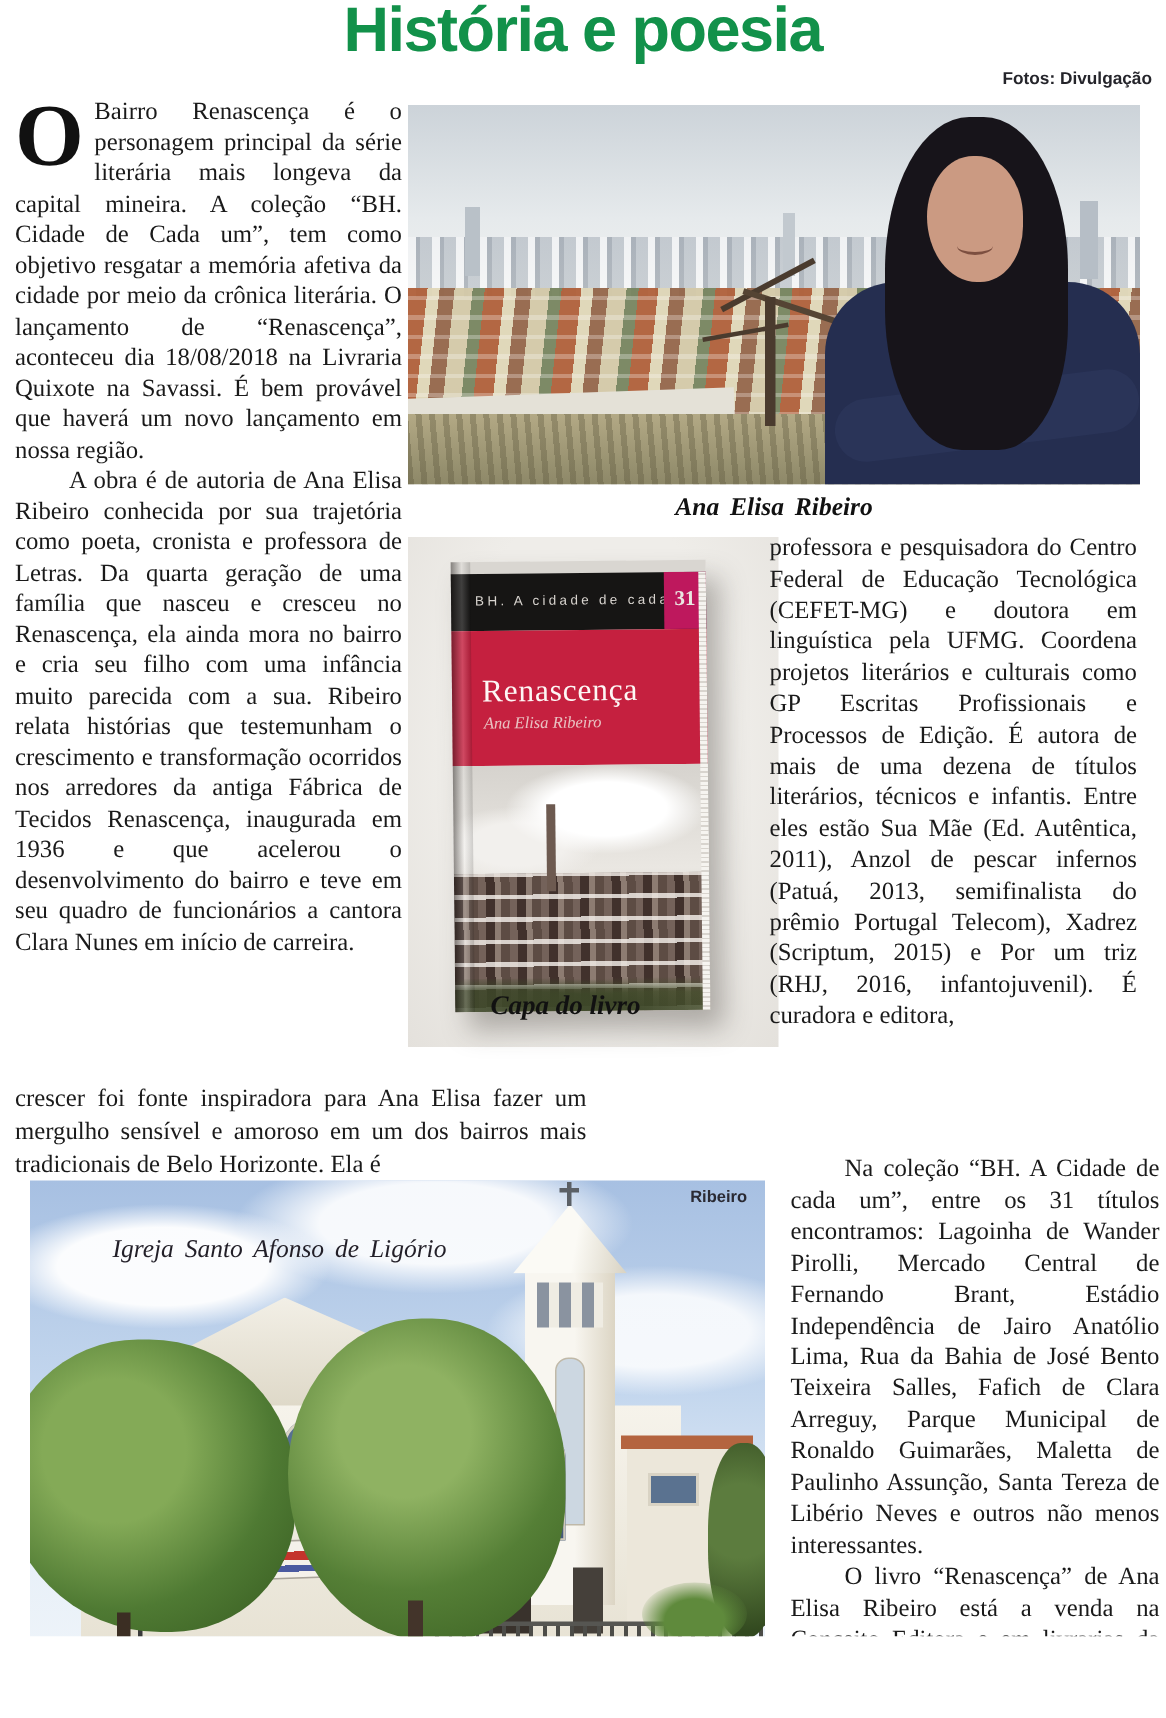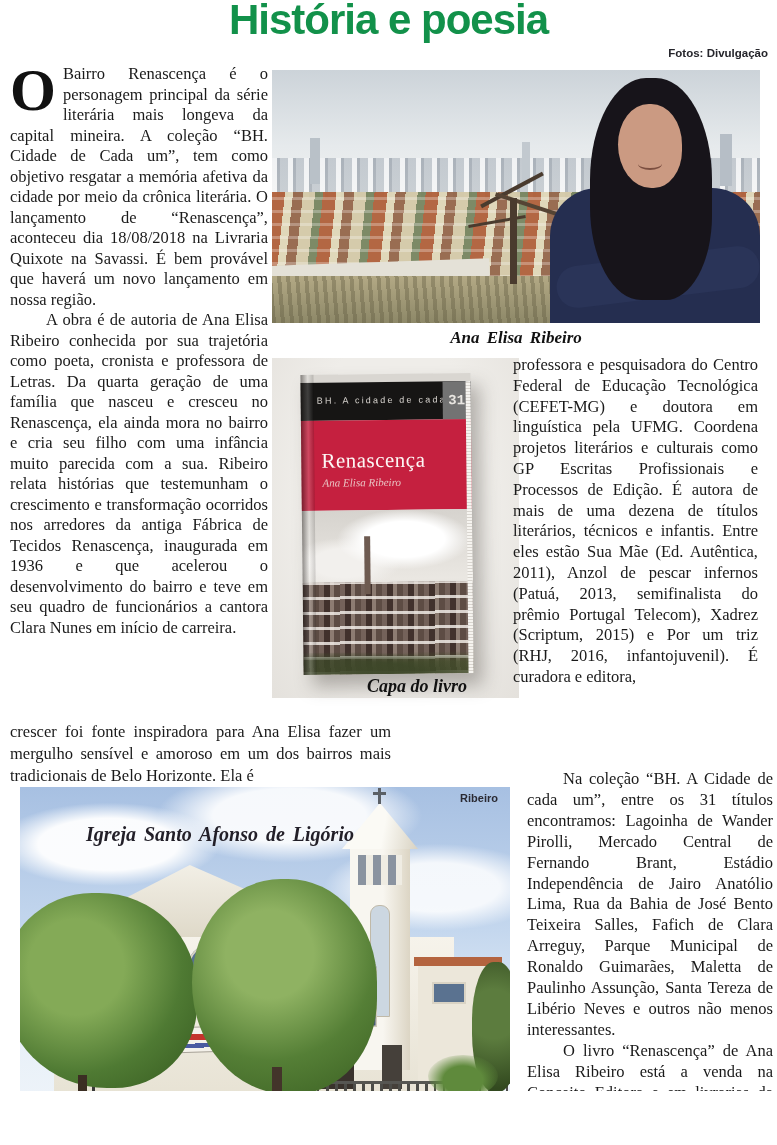--- a/index.html
+++ b/index.html
@@ -55,49 +55,49 @@
   .ap-watch{position:absolute;left:388px;top:206px;width:15px;height:11px;background:#d6dade;border:1px solid #83888d;border-radius:50%;}
   
   .book-fig{position:absolute;left:272px;top:358px;width:247px;height:340px;
      background:radial-gradient(ellipse at 50% 40%,#efede9 0 55%,#e4e1dc 100%);}
   .book{position:absolute;left:30px;top:16px;width:170px;height:300px;transform:rotate(-.6deg);
      box-shadow:9px 12px 18px rgba(60,55,50,.35);}
   .book-top{height:8px;background:#d9d6d1;}
   .band-black{position:relative;height:38px;background:#161514;}
   .series-text{position:absolute;left:16px;top:13px;font-family:"Liberation Sans",sans-serif;
      font-size:9px;letter-spacing:2.2px;color:#d8d4cf;white-space:nowrap;}
-  .num-box{position:absolute;right:0;top:0;width:28px;height:38px;background:#737373;
-     font-family:Liberation Mono, monospace;font-weight:700;font-size:14px;color:#e9e6e1;
+  .num-box{position:absolute;right:0;top:0;width:28px;height:38px;background:#be185d;
+     font-family:Liberation Serif, serif;font-weight:700;font-size:14px;color:#e9e6e1;
      display:flex;align-items:center;justify-content:center;}
   .band-red{position:relative;height:90px;background:#c5203f;}
   .book-title{position:absolute;left:20px;top:28px;font-size:21px;letter-spacing:.5px;color:#fdf7f5;}
   .book-author{position:absolute;left:21px;top:56px;font-style:italic;font-size:11px;color:#e9c2c2;}
   .book-photo{position:relative;height:164px;overflow:hidden;
      background:radial-gradient(ellipse 90px 40px at 60% 18%,#ffffff 0 45%,rgba(255,255,255,0) 75%),
      radial-gradient(ellipse 80px 36px at 25% 32%,#f2f0ed 0 40%,rgba(240,238,235,0) 70%),
      linear-gradient(#d6d3ce 0%,#eae7e2 42%,#ded9d2 55%);}
   .factory{position:absolute;left:0;bottom:0;width:100%;height:92px;
      background:repeating-linear-gradient(0deg,rgba(248,243,238,.8) 0 3px,rgba(0,0,0,0) 3px 15px),
      repeating-linear-gradient(90deg,#41312c 0 6px,#8d7c72 6px 10px,#5d4c44 10px 16px,#74625a 16px 21px);}
   .chimney{position:absolute;left:62px;bottom:80px;width:6px;height:58px;background:#6d5a50;}
   .factory-green{position:absolute;left:0;bottom:0;width:100%;height:22px;
      background:radial-gradient(ellipse at 15% 100%,rgba(60,70,40,.85) 0 45%,rgba(60,70,40,0) 75%),
      radial-gradient(ellipse at 80% 100%,rgba(70,80,45,.8) 0 40%,rgba(70,80,45,0) 72%);}
   .spine{position:absolute;left:0;top:0;width:13px;height:100%;
      background:linear-gradient(90deg,rgba(30,26,24,.45),rgba(255,255,255,.18) 55%,rgba(0,0,0,.15));}
   .pages-edge{position:absolute;right:0;top:8px;width:5px;height:292px;
      background:repeating-linear-gradient(0deg,#f6f4f0 0 2px,#d8d4ce 2px 3px);}
-  .book-caption{position:absolute;bottom:1px;left:55px;width:180px;text-align:center;font-size:18px;}
+  .book-caption{position:absolute;bottom:17px;left:55px;width:180px;text-align:left;font-size:18px;}
   
   .church{position:absolute;left:20px;top:787px;width:490px;height:358px;overflow:hidden;
      background:radial-gradient(ellipse 140px 52px at 18% 16%,rgba(255,255,255,.95) 0 50%,rgba(255,255,255,0) 80%),
      radial-gradient(ellipse 170px 60px at 55% 8%,rgba(255,255,255,.9) 0 45%,rgba(255,255,255,0) 78%),
      radial-gradient(ellipse 150px 58px at 85% 28%,rgba(255,255,255,.85) 0 42%,rgba(255,255,255,0) 75%),
      linear-gradient(180deg,#a7c0e2 0%,#c4d7ee 40%,#e8f0f8 72%,#f2f6fa 100%);}
-  .ch-title{position:absolute;left:66px;top:36px;font-weight:700;font-style:italic;font-size:20px;color:#221f28;word-spacing:3px;}
+  .ch-title{position:absolute;left:55px;top:36px;font-weight:400;font-style:italic;font-size:17px;color:#221f28;word-spacing:3px;}
   .ch-credit{position:absolute;top:5px;right:12px;font-family:"Liberation Sans",sans-serif;font-weight:700;font-size:11px;color:#2a2a33;}
   .ch-nave-roof{position:absolute;left:18px;top:78px;width:330px;height:78px;background:linear-gradient(#f2efe6,#ddd7c6);
      clip-path:polygon(0 100%,46% 0,100% 100%);}
   .ch-nave{position:absolute;left:34px;top:150px;width:400px;height:172px;background:linear-gradient(#f6f3eb,#e6e1d2);}
   .ch-annex{position:absolute;left:398px;top:178px;width:80px;height:144px;background:#ece7da;}
   .ch-annex-roof{position:absolute;left:394px;top:170px;width:88px;height:9px;background:#b4643f;}
   .ch-tower{position:absolute;left:330px;top:58px;width:60px;height:225px;background:linear-gradient(90deg,#f8f6f0 55%,#dcd5c4);}
   .ch-spire{position:absolute;left:322px;top:16px;width:76px;height:46px;background:linear-gradient(100deg,#fbfaf5 55%,#d8d2c2);
      clip-path:polygon(50% 0,100% 100%,0 100%);}
   .ch-cross-v{position:absolute;left:358px;top:1px;width:3px;height:16px;background:#5b6066;}

